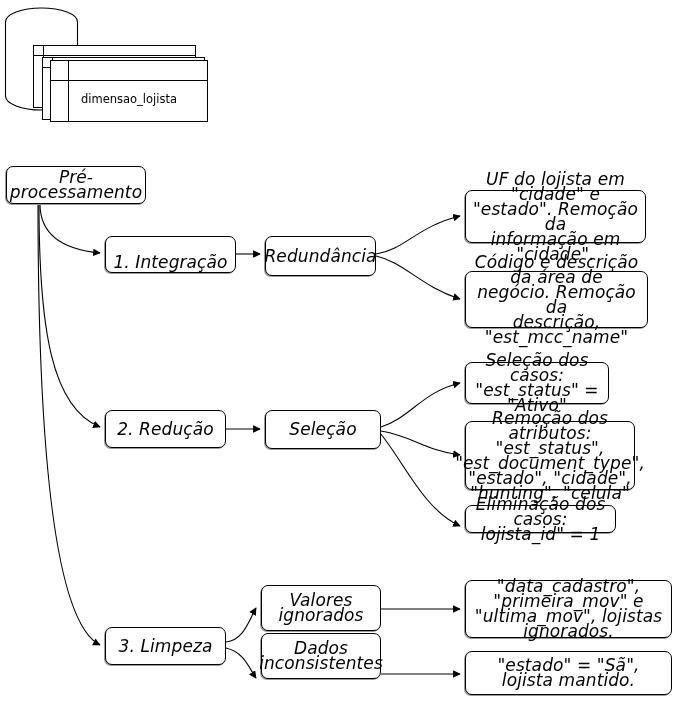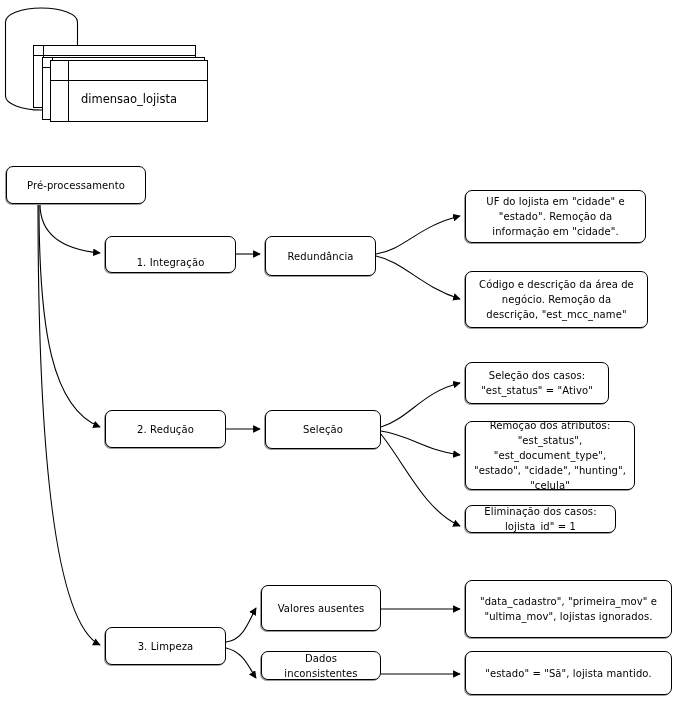--- a/index.html
+++ b/index.html
@@ -30,26 +30,27 @@
   .node {
     position: absolute;
     box-sizing: border-box;
     border: 1px solid #000000;
     border-radius: 7px;
     background: #ffffff;
     display: flex;
     align-items: center;
     justify-content: center;
     text-align: center;
-    font-size: 10px;
+    font-size: 17px;
     line-height: 15px;
     letter-spacing: 0.1px;
     padding: 2px 5px;
     z-index: 2;
     box-shadow: -1px 1px 0 0 #9a9a9a;
+    font-style: italic;
   }
   .node span {
     display: block;
     white-space: pre-line;
   }
   
   #datastore {
     position: absolute;
     left: 0;
     top: 0;
@@ -168,24 +169,24 @@
 
   <div class="node" style="left:265px; top:236px; width:111px; height:40px;">
     <span>Redundância</span>
   </div>
 
   <div class="node" style="left:265px; top:410px; width:116px; height:39px;">
     <span>Seleção</span>
   </div>
 
   <div class="node" style="left:261px; top:585px; width:120px; height:46px;">
-    <span>Valores ausentes</span>
-  </div>
-
-  <div class="node" style="left:261px; top:651px; width:120px; height:29px;">
+    <span>Valores ignorados</span>
+  </div>
+
+  <div class="node" style="left:261px; top:633px; width:120px; height:46px;">
     <span>Dados
 inconsistentes</span>
   </div>
 
   <div class="node" style="left:465px; top:190px; width:181px; height:53px;">
     <span>UF do lojista em "cidade" e
 "estado". Remoção da
 informação em "cidade".</span>
   </div>
 

